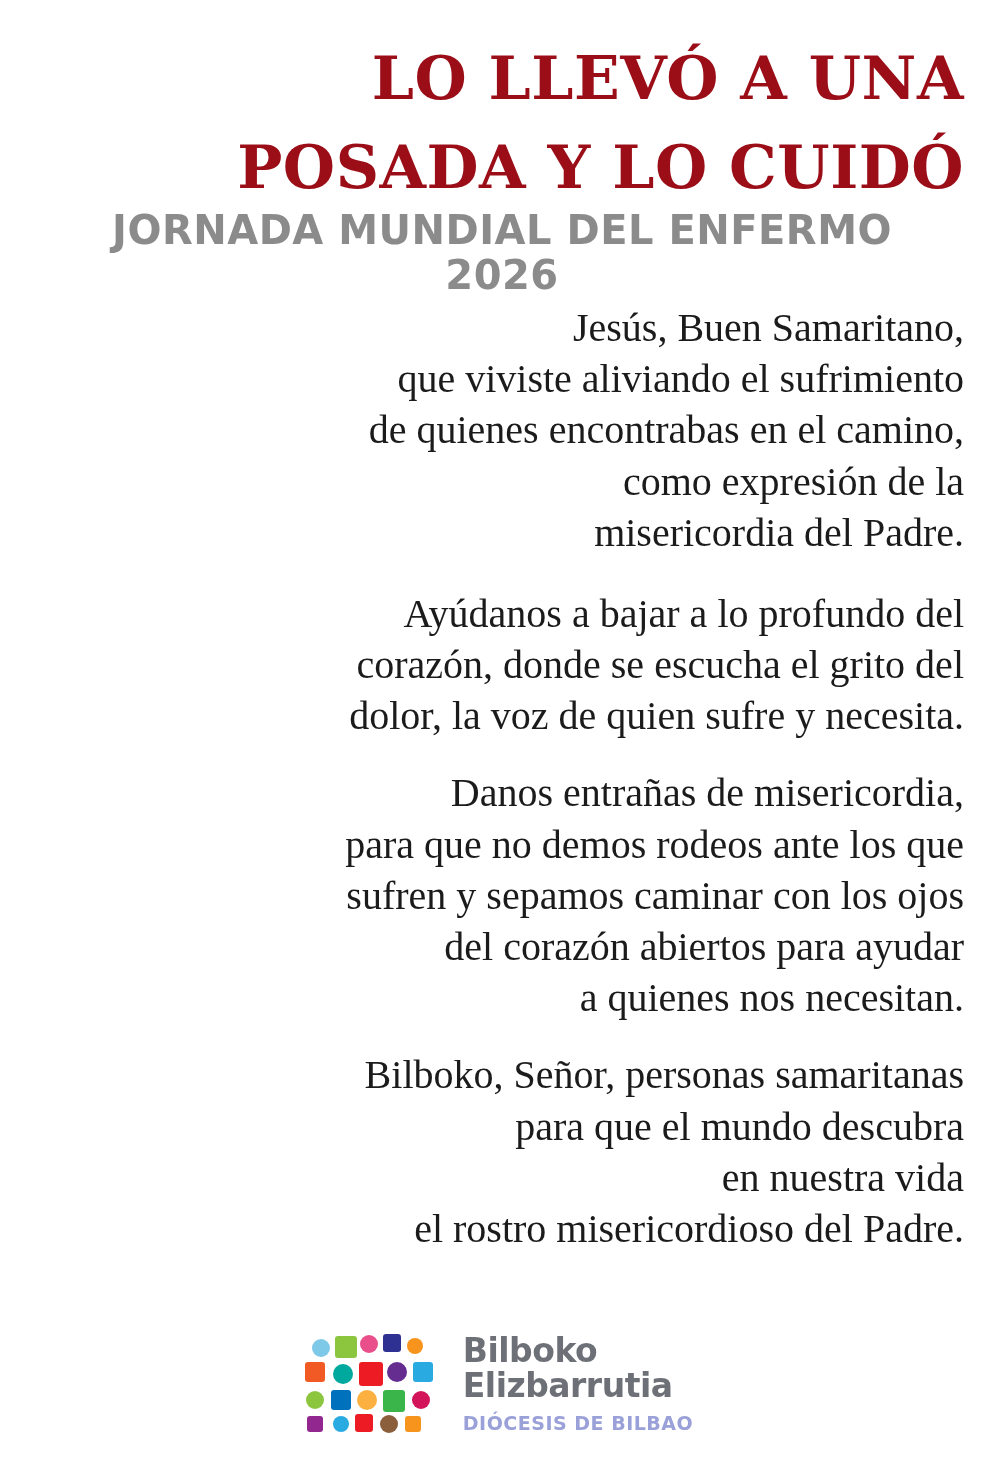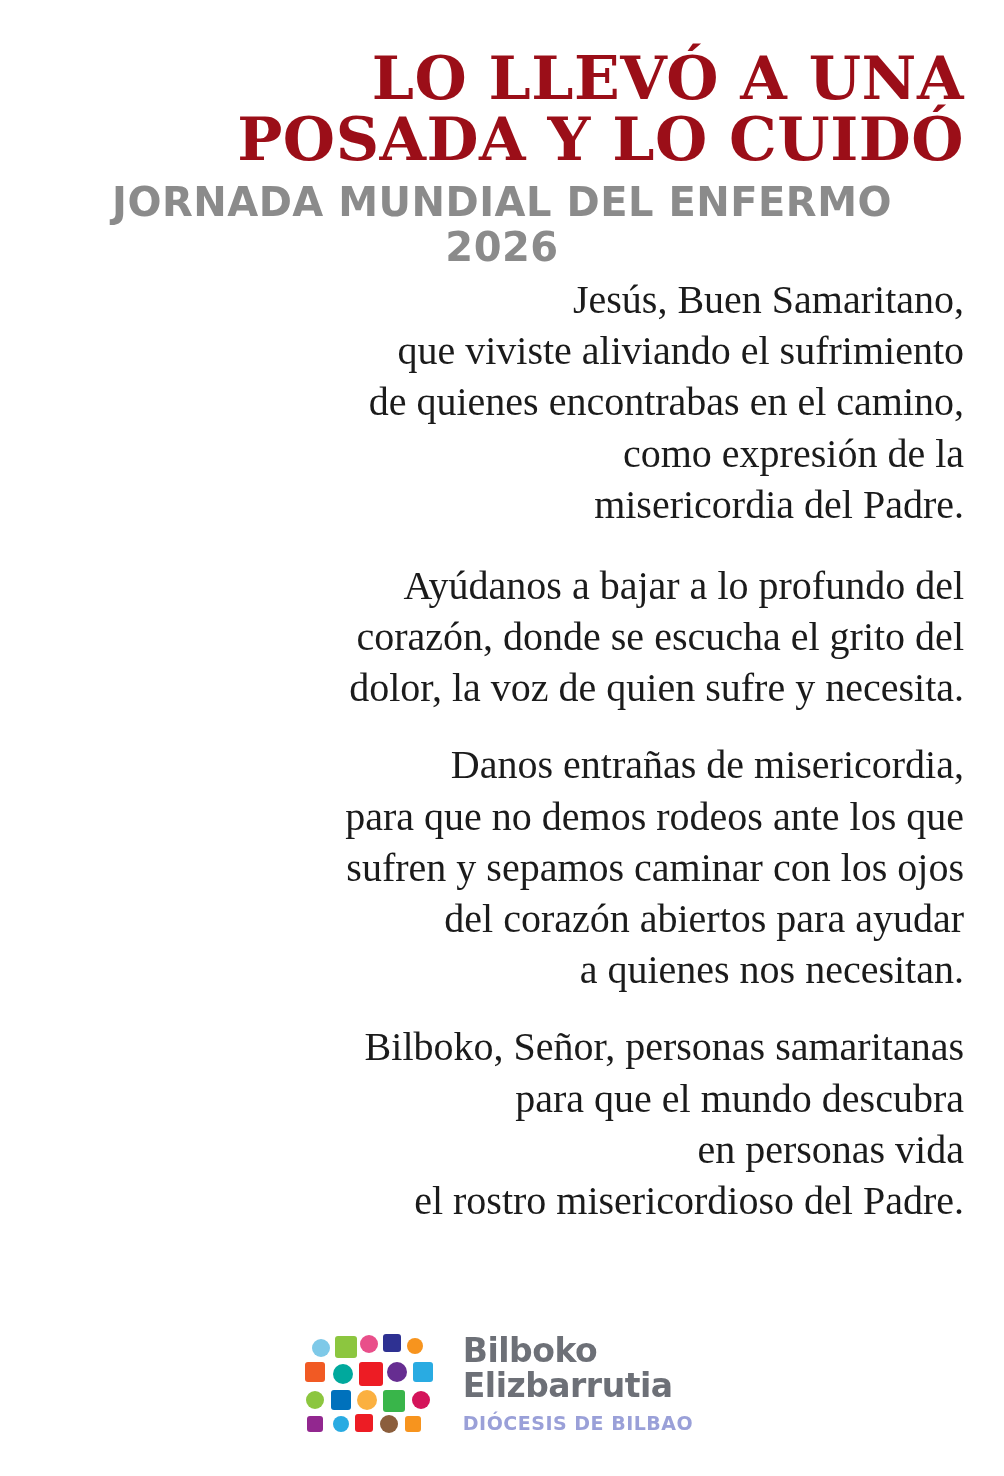--- a/index.html
+++ b/index.html
@@ -29,21 +29,21 @@
     font-weight: bold;
     color: #9b0e18;
     font-size: 60px;
     line-height: 1.02;
     text-align: right;
     letter-spacing: 0.5px;
     margin: 0;
     text-transform: uppercase;
     width: 100%;
   }
-  .title .line2 { display: block; }
+  .title .line2 { display: block; margin-top: 28px; }
   .subtitle {
     font-family: "DejaVu Sans", sans-serif;
     font-weight: bold;
     color: #8b8b8b;
     font-size: 40px;
     line-height: 1.12;
     letter-spacing: 0.5px;
     text-align: center;
     text-transform: uppercase;
     margin: 10px 0 0 0;
@@ -143,21 +143,21 @@
       <span class="pl">Danos entrañas de misericordia,</span>
       <span class="pl">para que no demos rodeos ante los que</span>
       <span class="pl">sufren y sepamos caminar con los ojos</span>
       <span class="pl">del corazón abiertos para ayudar</span>
       <span class="pl">a quienes nos necesitan.</span>
     </p>
 
     <p class="stanza">
       <span class="pl">Bilboko, Señor, personas samaritanas</span>
       <span class="pl">para que el mundo descubra</span>
-      <span class="pl">en personas vida</span>
+      <span class="pl">en nuestra vida</span>
       <span class="pl">el rostro misericordioso del Padre.</span>
     </p>
 
   </div>
 
   <div class="logo-area">
     <div class="logo">
       <div class="logo-mark">
         <svg viewBox="0 0 150 106" width="150" height="106" aria-hidden="true">
 

